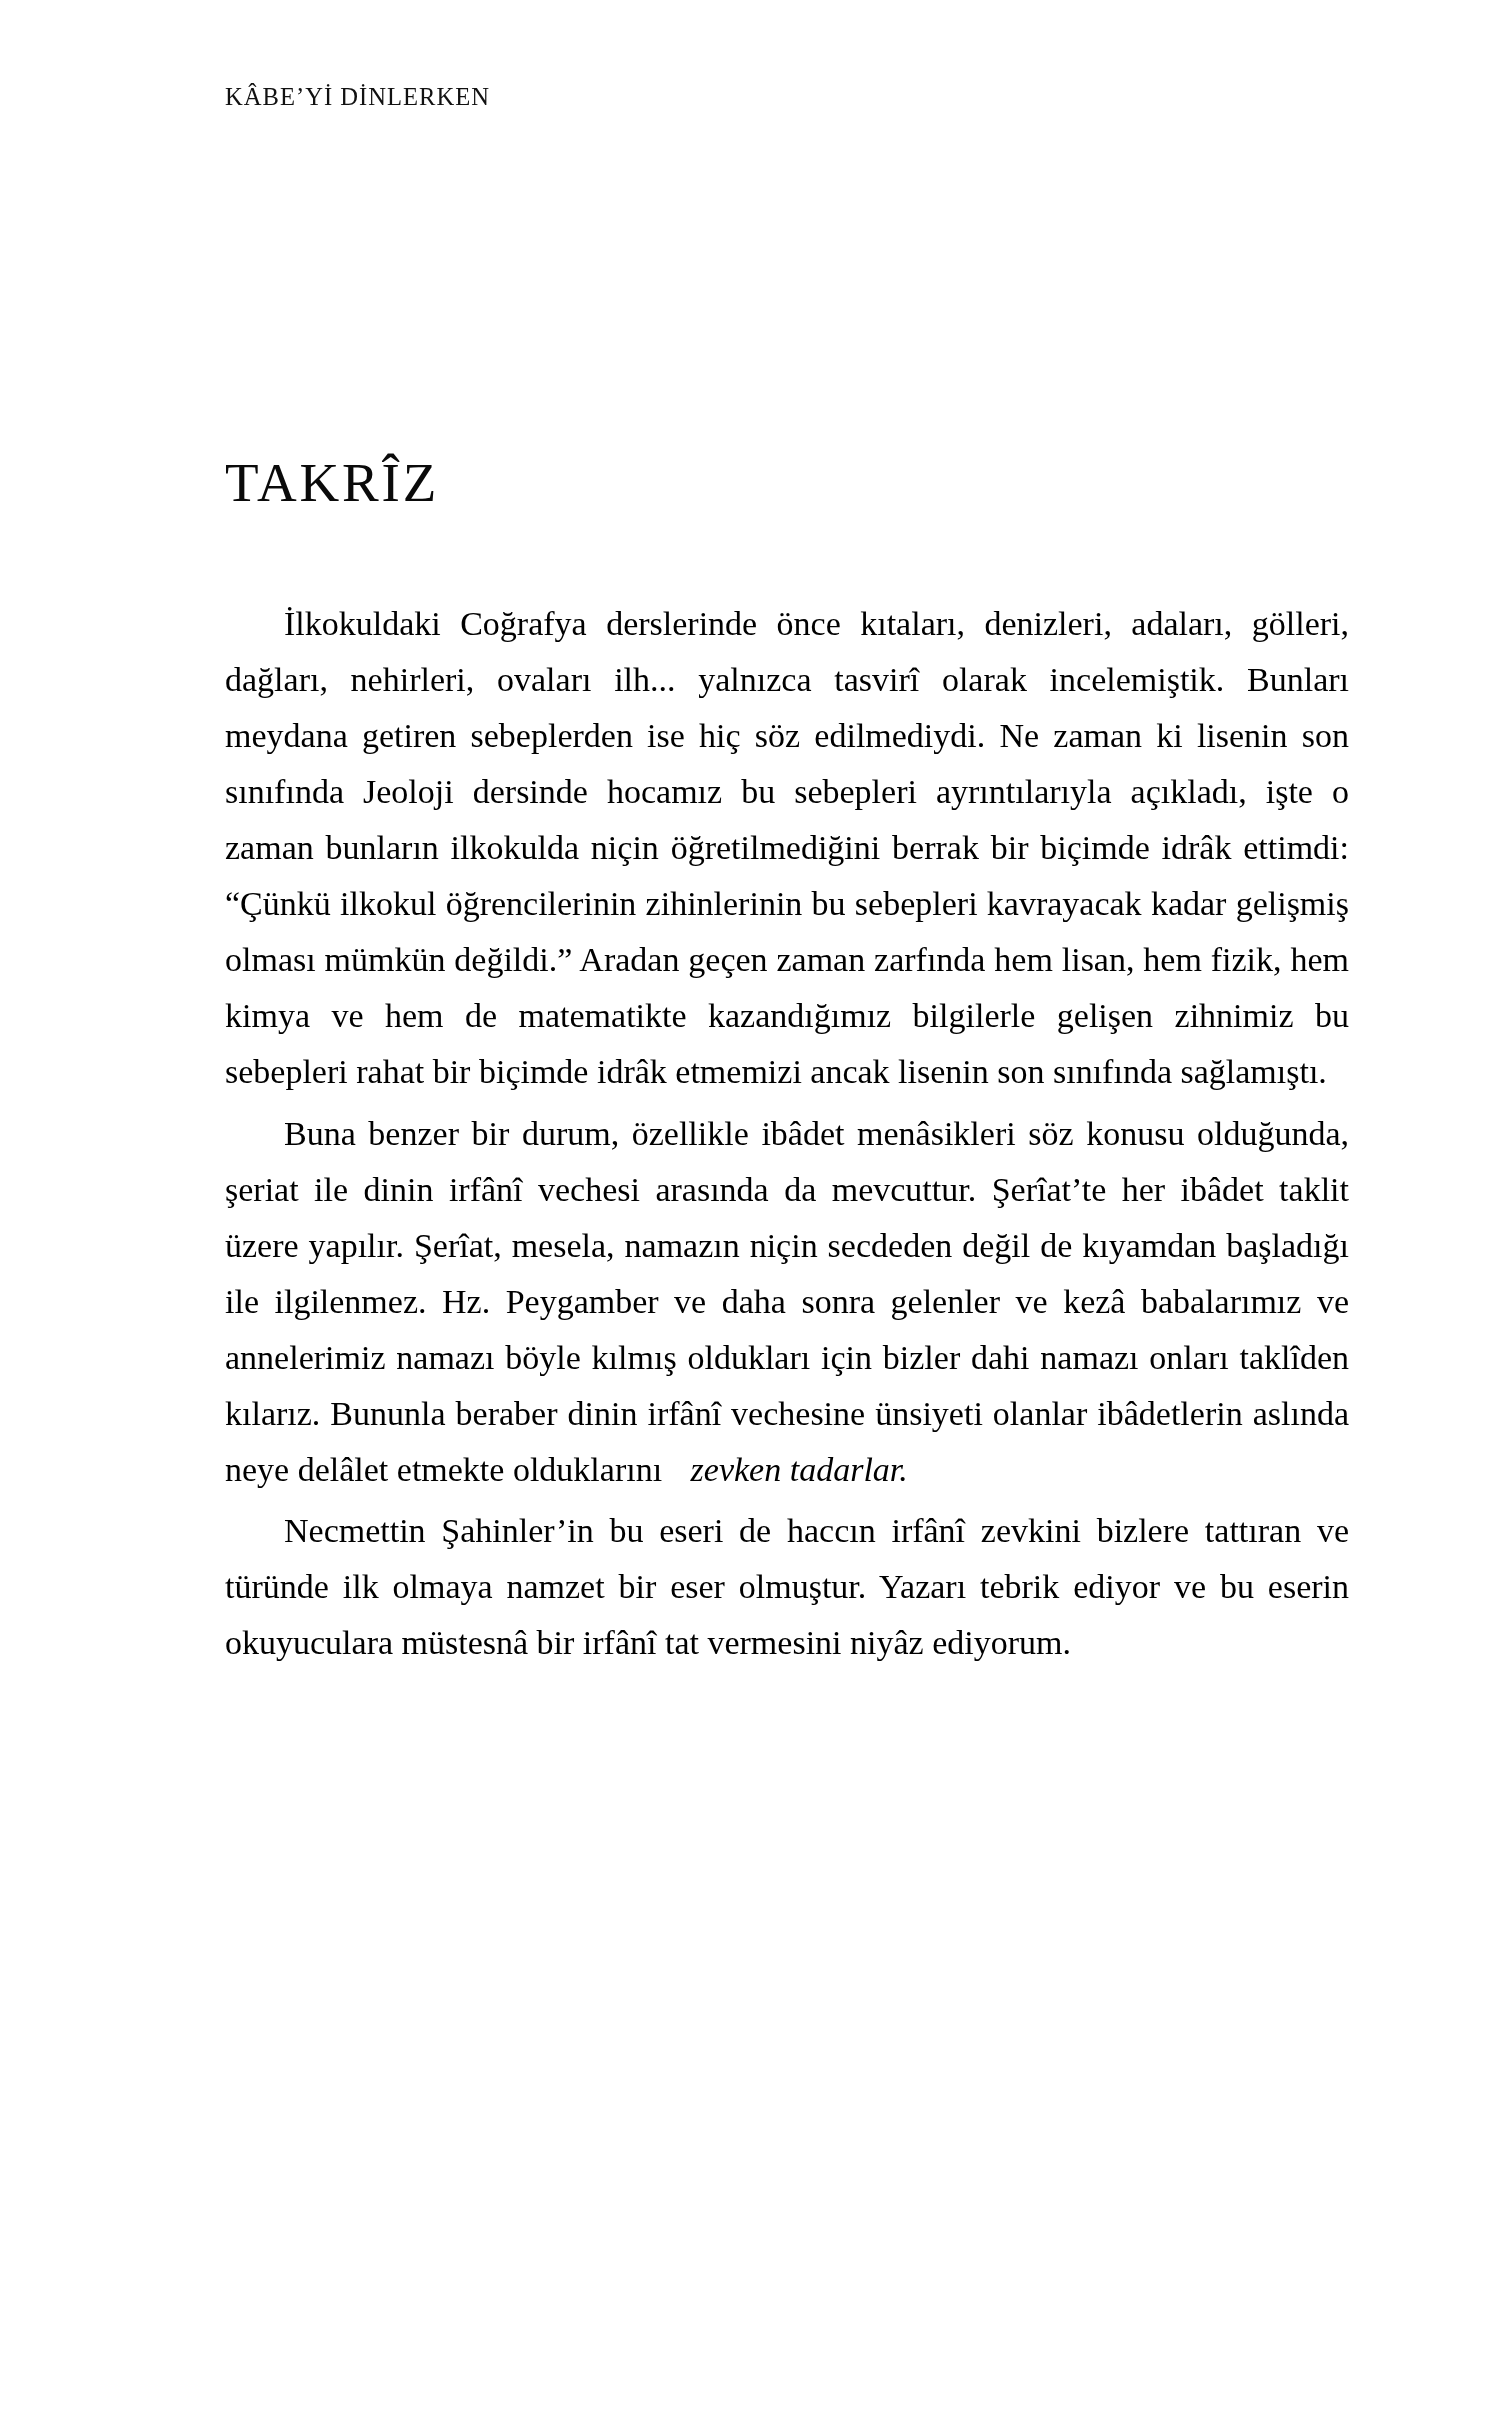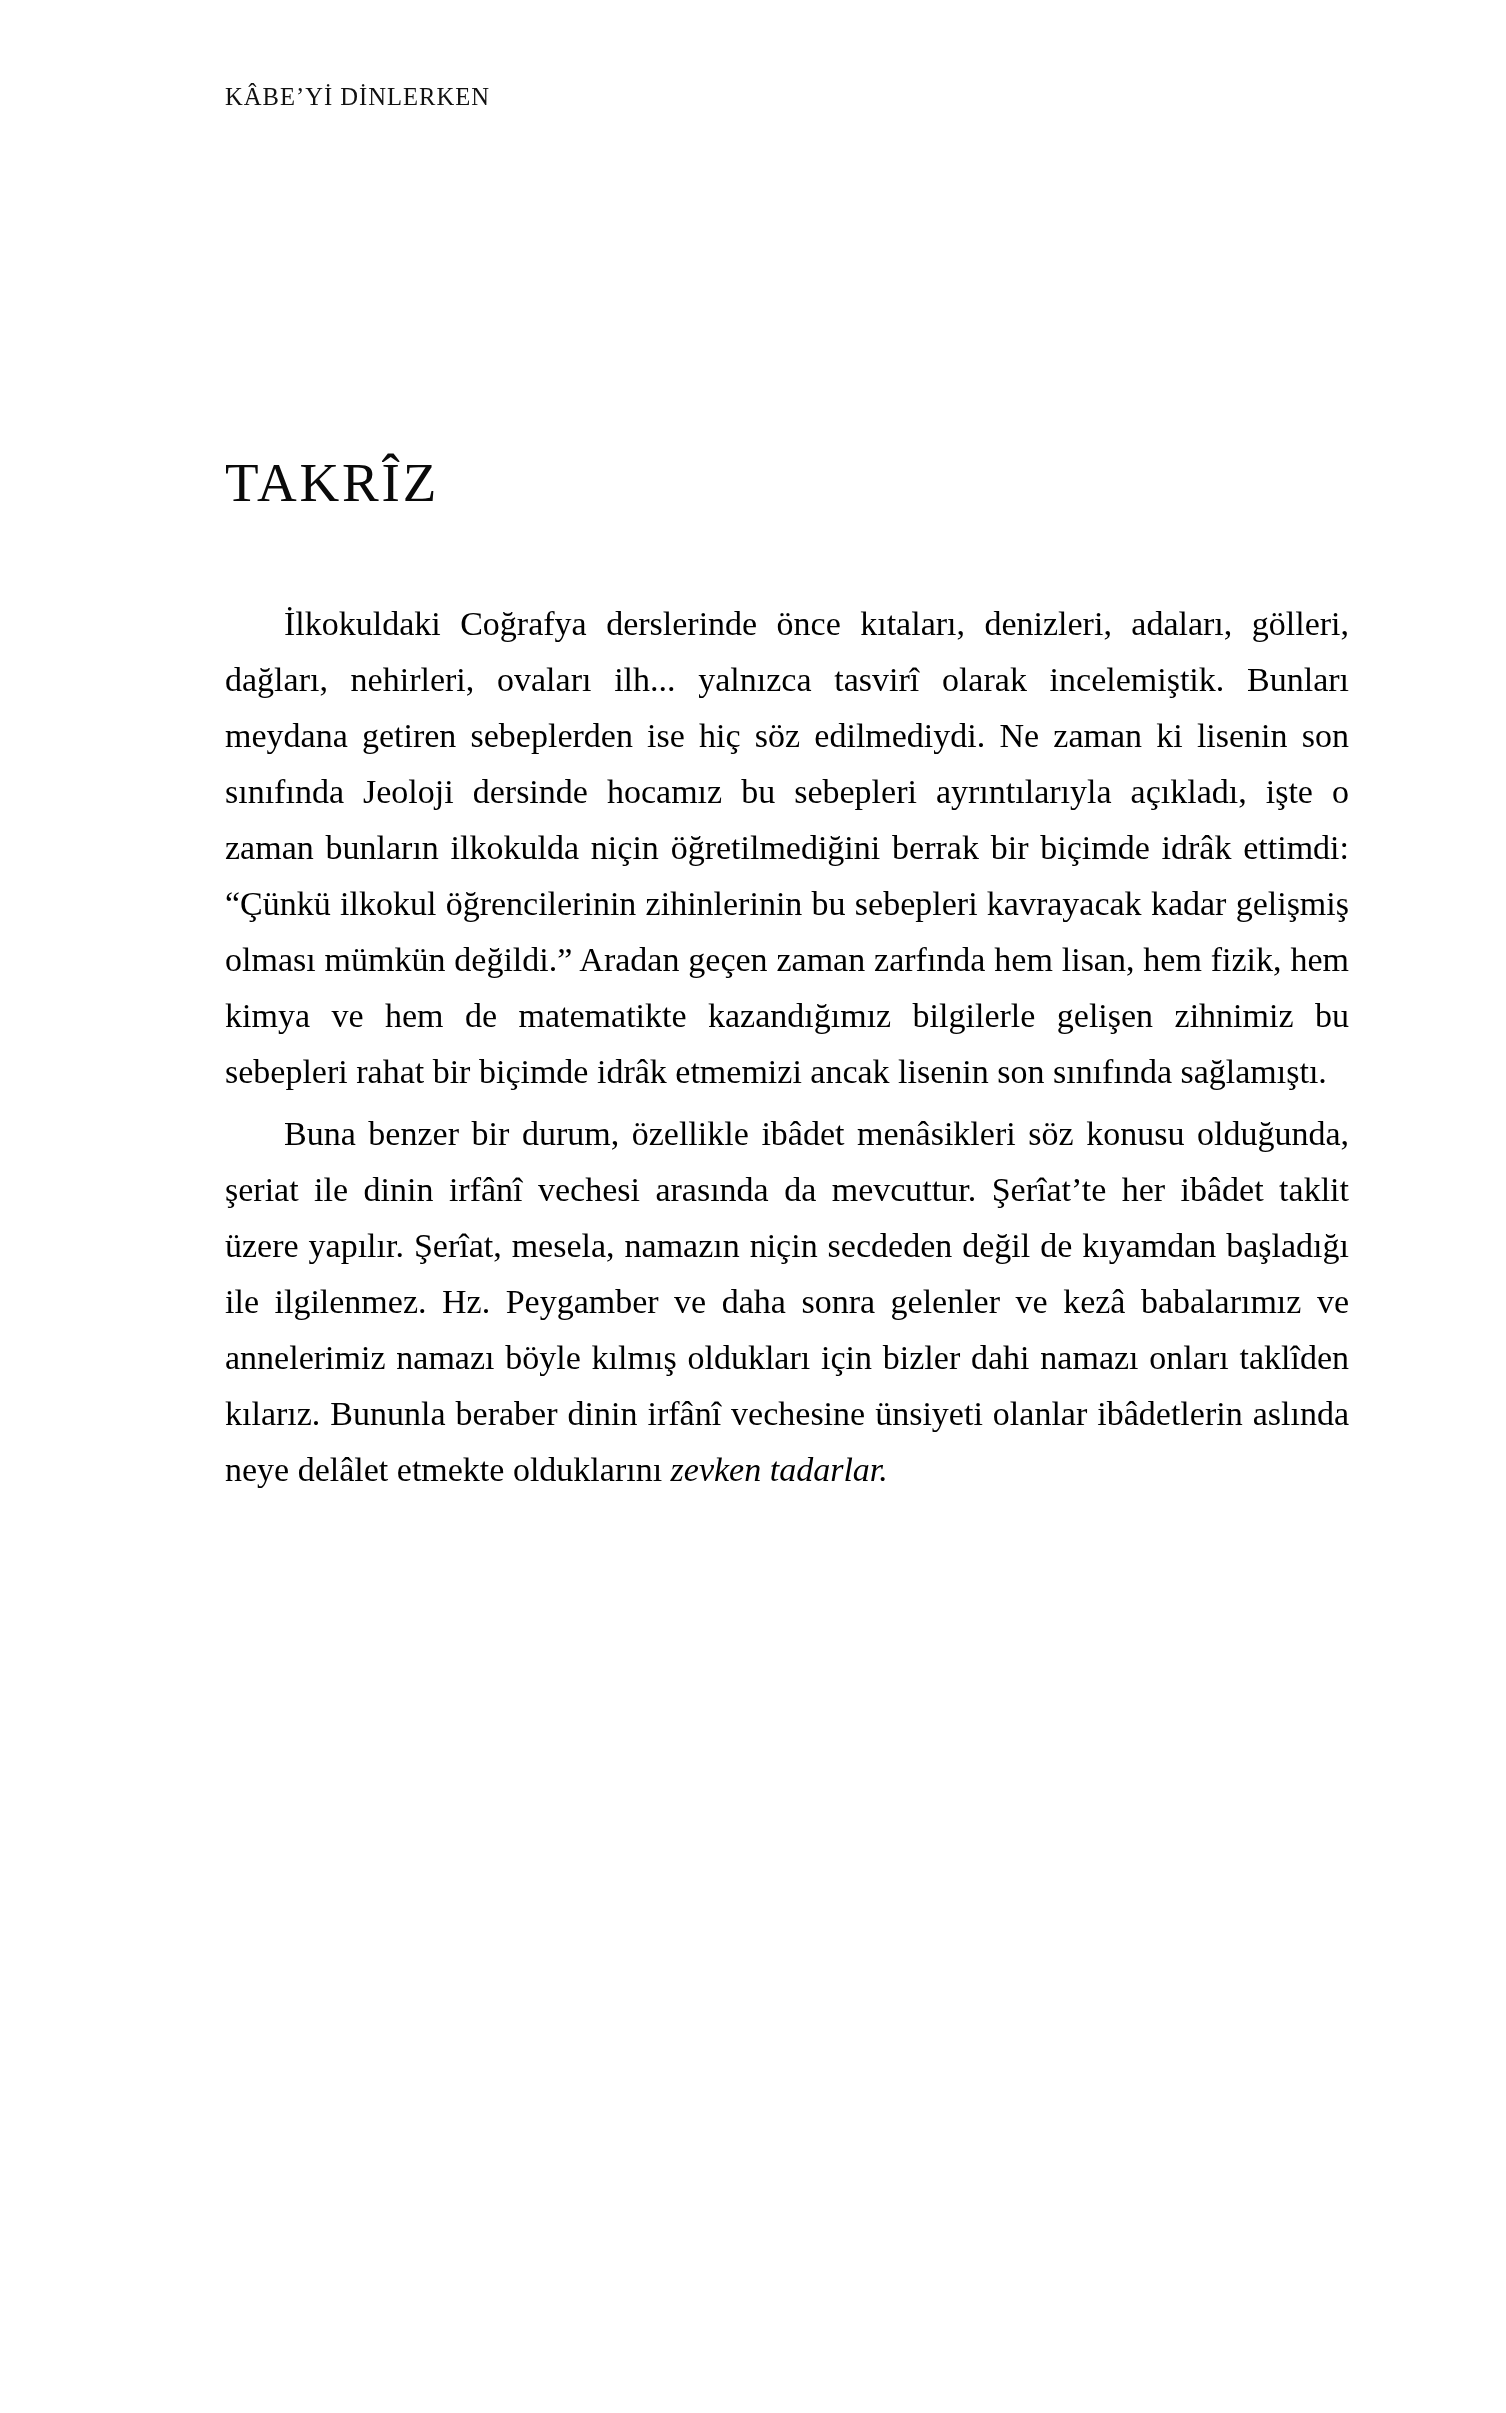--- a/index.html
+++ b/index.html
@@ -60,20 +60,21 @@
     text-justify: inter-word;
     font-size: 34px;
     line-height: 56px;
     color: #000000;
     text-indent: 59px;
     hyphens: none;
   }
 
   .para em {
     font-style: italic;
+    margin-left: 20px;
   }
 
   
   .signature {
     position: absolute;
     left: 225px;
     top: 2093px;
     width: 1128px;
     text-align: right;
     font-size: 38px;
@@ -92,19 +93,20 @@
   <div class="running-header">KÂBE’Yİ DİNLERKEN</div>
 
   <div class="doc-title">TAKRÎZ</div>
 
   <div class="body-block">
 
     <p class="para">İlkokuldaki Coğrafya derslerinde önce kıtaları, denizleri, adaları, gölleri, dağları, nehirleri, ovaları ilh... yalnızca tasvirî olarak incelemiştik. Bunları meydana getiren sebeplerden ise hiç söz edilmediydi. Ne zaman ki lisenin son sınıfında Jeoloji dersinde hocamız bu sebepleri ayrıntılarıyla açıkladı, işte o zaman bunların ilkokulda niçin öğretilmediğini berrak bir biçimde idrâk ettimdi: “Çünkü ilkokul öğrencilerinin zihinlerinin bu sebepleri kavrayacak kadar gelişmiş olması mümkün değildi.” Aradan geçen zaman zarfında hem lisan, hem fizik, hem kimya ve hem de matematikte kazandığımız bilgilerle gelişen zihnimiz bu sebepleri rahat bir biçimde idrâk etmemizi ancak lisenin son sınıfında sağlamıştı.</p>
 
     <p class="para"><span>Buna benzer bir durum, özellikle ibâdet menâsikleri söz konusu olduğunda, şeriat ile dinin irfânî vechesi arasında da mevcuttur. Şerîat’te her ibâdet taklit üzere yapılır. Şerîat, mesela, namazın niçin secdeden değil de kıyamdan başladığı ile ilgilenmez. Hz. Peygamber ve daha sonra gelenler ve kezâ babalarımız ve annelerimiz namazı böyle kılmış oldukları için bizler dahi namazı onları taklîden kılarız. Bununla beraber dinin irfânî vechesine ünsiyeti olanlar ibâdetlerin aslında neye delâlet etmekte olduklarını </span><em>zevken tadarlar.</em></p>
 
+    <p class="para">Necmettin Şahinler’in bu eseri de haccın irfânî zevkini bizlere tattıran ve türünde ilk olmaya namzet bir eser olmuştur. Yazarı tebrik ediyor ve bu eserin okuyuculara müstesnâ bir irfânî tat vermesini niyâz ediyorum.</p>
 
   </div>
 
   <div class="signature">Prof. Dr. Ahmed Yüksel Özemre</div>
 
 </div>
 
 
 </body></html>

